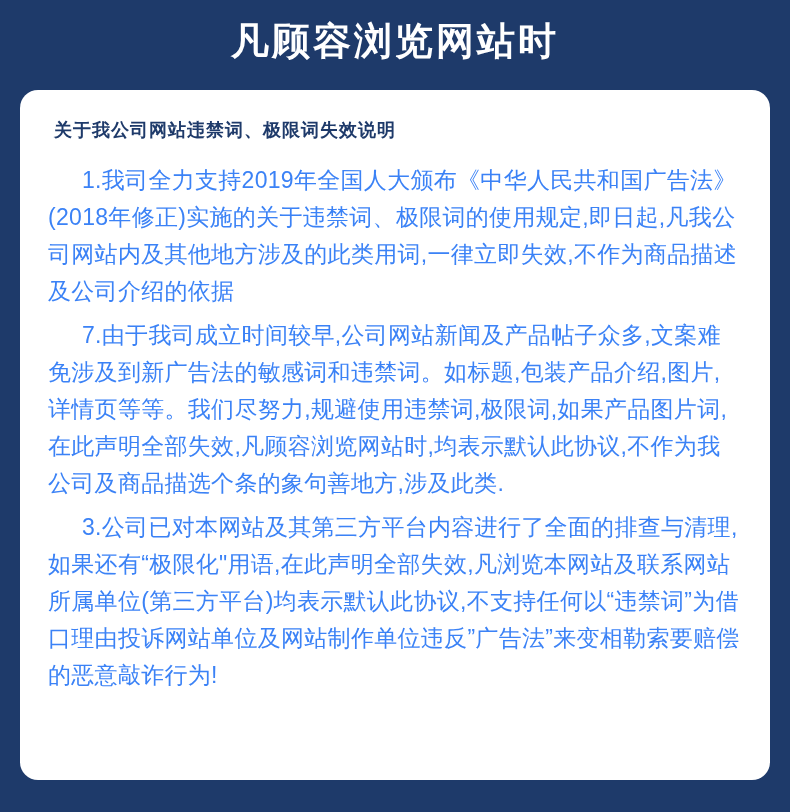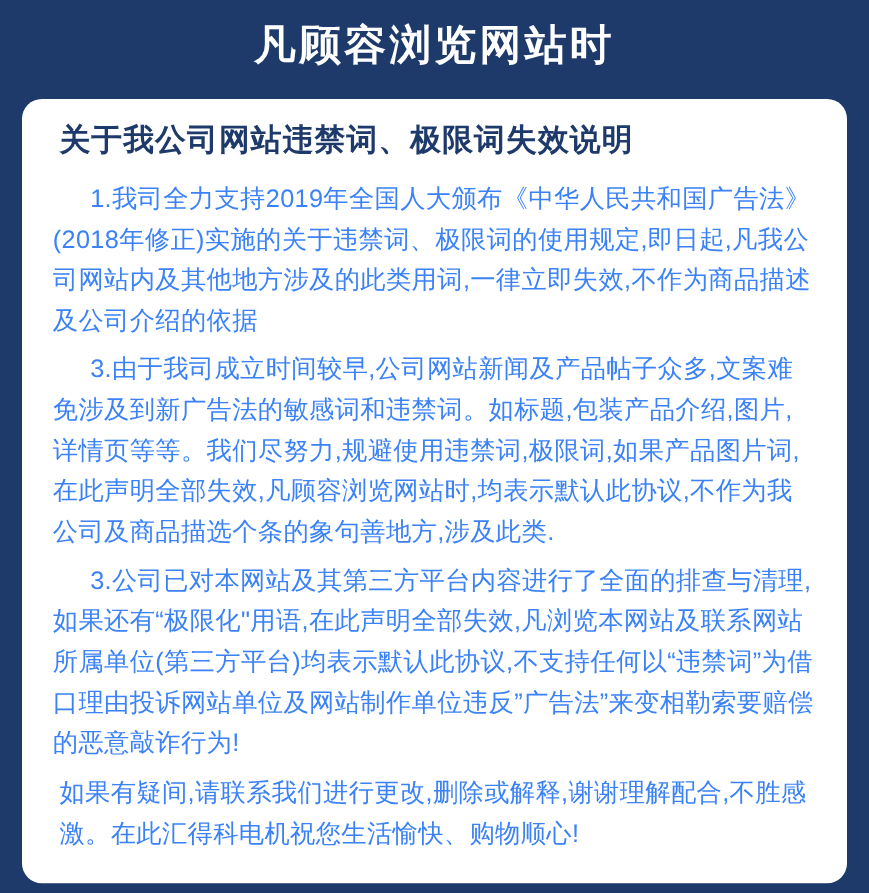--- a/index.html
+++ b/index.html
@@ -32,26 +32,25 @@
     width: 750px;
     min-height: 690px;
     background: #ffffff;
     border-radius: 18px;
     box-sizing: border-box;
     padding: 26px 28px 20px 28px;
   }
   .card-heading {
     margin: 0 0 18px 0;
     padding-left: 6px;
-    font-size: 28px;
+    font-size: 18px;
     font-weight: bold;
     color: #1e3a6a;
     letter-spacing: 1px;
     line-height: 28px;
-    font-family: Liberation Mono, monospace;
   }
   .body-text {
     margin: 0 0 7px 0;
     font-size: 23px;
     line-height: 37px;
     color: #3b82f6;
     letter-spacing: 0.3px;
     text-align: left;
   }
   .indented {
@@ -65,18 +64,17 @@
 </head>
 <body>
 
 <h1 class="page-title">凡顾容浏览网站时</h1>
 
 <div class="card">
   <h2 class="card-heading">关于我公司网站违禁词、极限词失效说明</h2>
 
   <p class="body-text indented">1.我司全力支持2019年全国人大颁布《中华人民共和国广告法》(2018年修正)实施的关于违禁词、极限词的使用规定,即日起,凡我公司网站内及其他地方涉及的此类用词,一律立即失效,不作为商品描述及公司介绍的依据</p>
 
-  <p class="body-text indented">3.由于我司成立时间较早,公司网站新闻及产品帖子众多,文案难免涉及到新广告法的敏感词和违禁词。如标题,包装产品介绍,图片,详情页等等。我们尽努力,规避使用违禁词,极限词,如果产品图片词,在此声明全部失效,凡顾容浏览网站时,均表示默认此协议,不作为我公司及商品描选个条的象句善地方,涉及此类.</p>
+  <p class="body-text indented">7.由于我司成立时间较早,公司网站新闻及产品帖子众多,文案难免涉及到新广告法的敏感词和违禁词。如标题,包装产品介绍,图片,详情页等等。我们尽努力,规避使用违禁词,极限词,如果产品图片词,在此声明全部失效,凡顾容浏览网站时,均表示默认此协议,不作为我公司及商品描选个条的象句善地方,涉及此类.</p>
 
   <p class="body-text indented">3.公司已对本网站及其第三方平台内容进行了全面的排查与清理,如果还有“极限化"用语,在此声明全部失效,凡浏览本网站及联系网站所属单位(第三方平台)均表示默认此协议,不支持任何以“违禁词”为借口理由投诉网站单位及网站制作单位违反”广告法”来变相勒索要赔偿的恶意敲诈行为!</p>
 
-  <p class="body-text closing">如果有疑间,请联系我们进行更改,删除或解释,谢谢理解配合,不胜感激。在此汇得科电机祝您生活愉快、购物顺心!</p>
 </div>
 
 </body></html>

